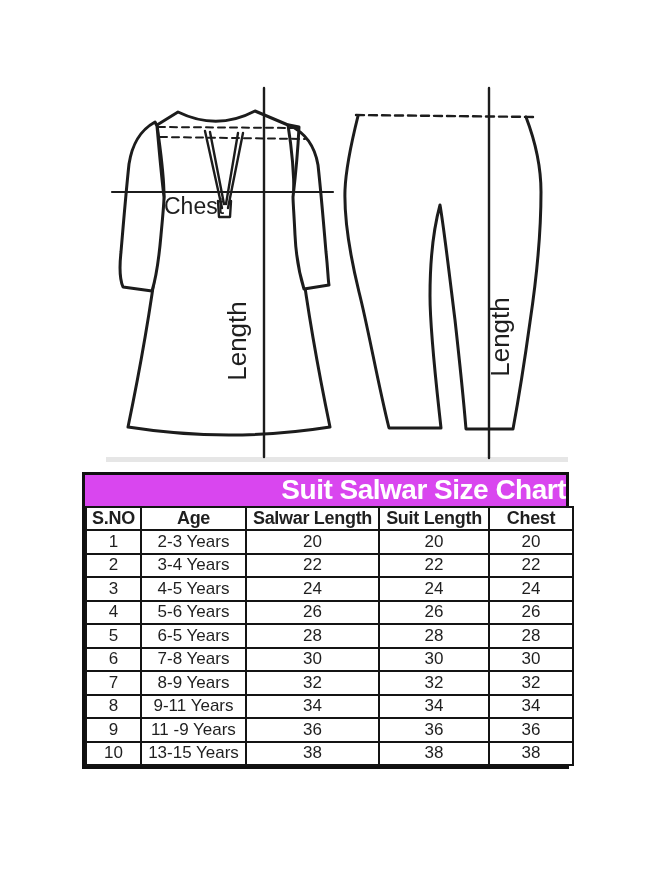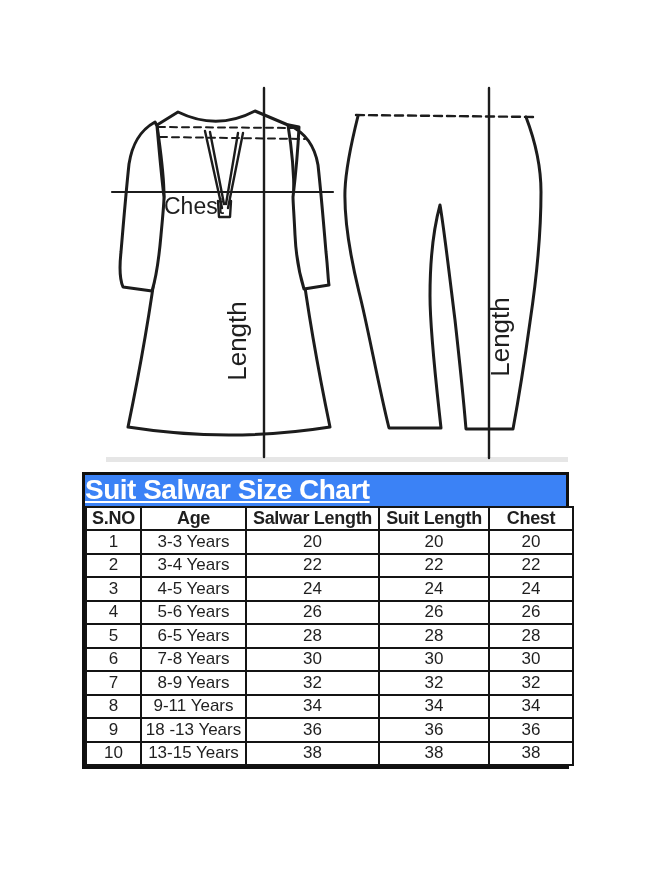--- a/index.html
+++ b/index.html
@@ -25,31 +25,30 @@
   .size-table-wrap {
     position: absolute;
     left: 82px;
     top: 472px;
     width: 487px;
     box-sizing: border-box;
     border: 3px solid #101010;
     background: #ffffff;
   }
   .table-title {
-    background: #3b82f6;
+    background: #d946ef;
     color: #ffffff;
     font-weight: bold;
     font-size: 28px;
     letter-spacing: -0.5px;
-    text-align: left;
+    text-align: right;
     height: 31px;
     line-height: 30px;
     white-space: nowrap;
     overflow: hidden;
-    text-decoration: underline;
   }
   table.size-grid {
     width: 100%;
     border-collapse: collapse;
     table-layout: fixed;
     background: #ffffff;
   }
   table.size-grid th, table.size-grid td {
     border: 2px solid #141414;
     text-align: center;
@@ -158,21 +157,21 @@
           <th>S.NO</th>
           <th>Age</th>
           <th>Salwar Length</th>
           <th>Suit Length</th>
           <th>Chest</th>
         </tr>
       </thead>
       <tbody>
           <tr>
     <td>1</td>
-    <td>3-3 Years</td>
+    <td>2-3 Years</td>
     <td>20</td>
     <td>20</td>
     <td>20</td>
   </tr>
           <tr>
     <td>2</td>
     <td>3-4 Years</td>
     <td>22</td>
     <td>22</td>
     <td>22</td>
@@ -214,21 +213,21 @@
   </tr>
           <tr>
     <td>8</td>
     <td>9-11 Years</td>
     <td>34</td>
     <td>34</td>
     <td>34</td>
   </tr>
           <tr>
     <td>9</td>
-    <td>18 -13 Years</td>
+    <td>11 -9 Years</td>
     <td>36</td>
     <td>36</td>
     <td>36</td>
   </tr>
           <tr>
     <td>10</td>
     <td>13-15 Years</td>
     <td>38</td>
     <td>38</td>
     <td>38</td>

